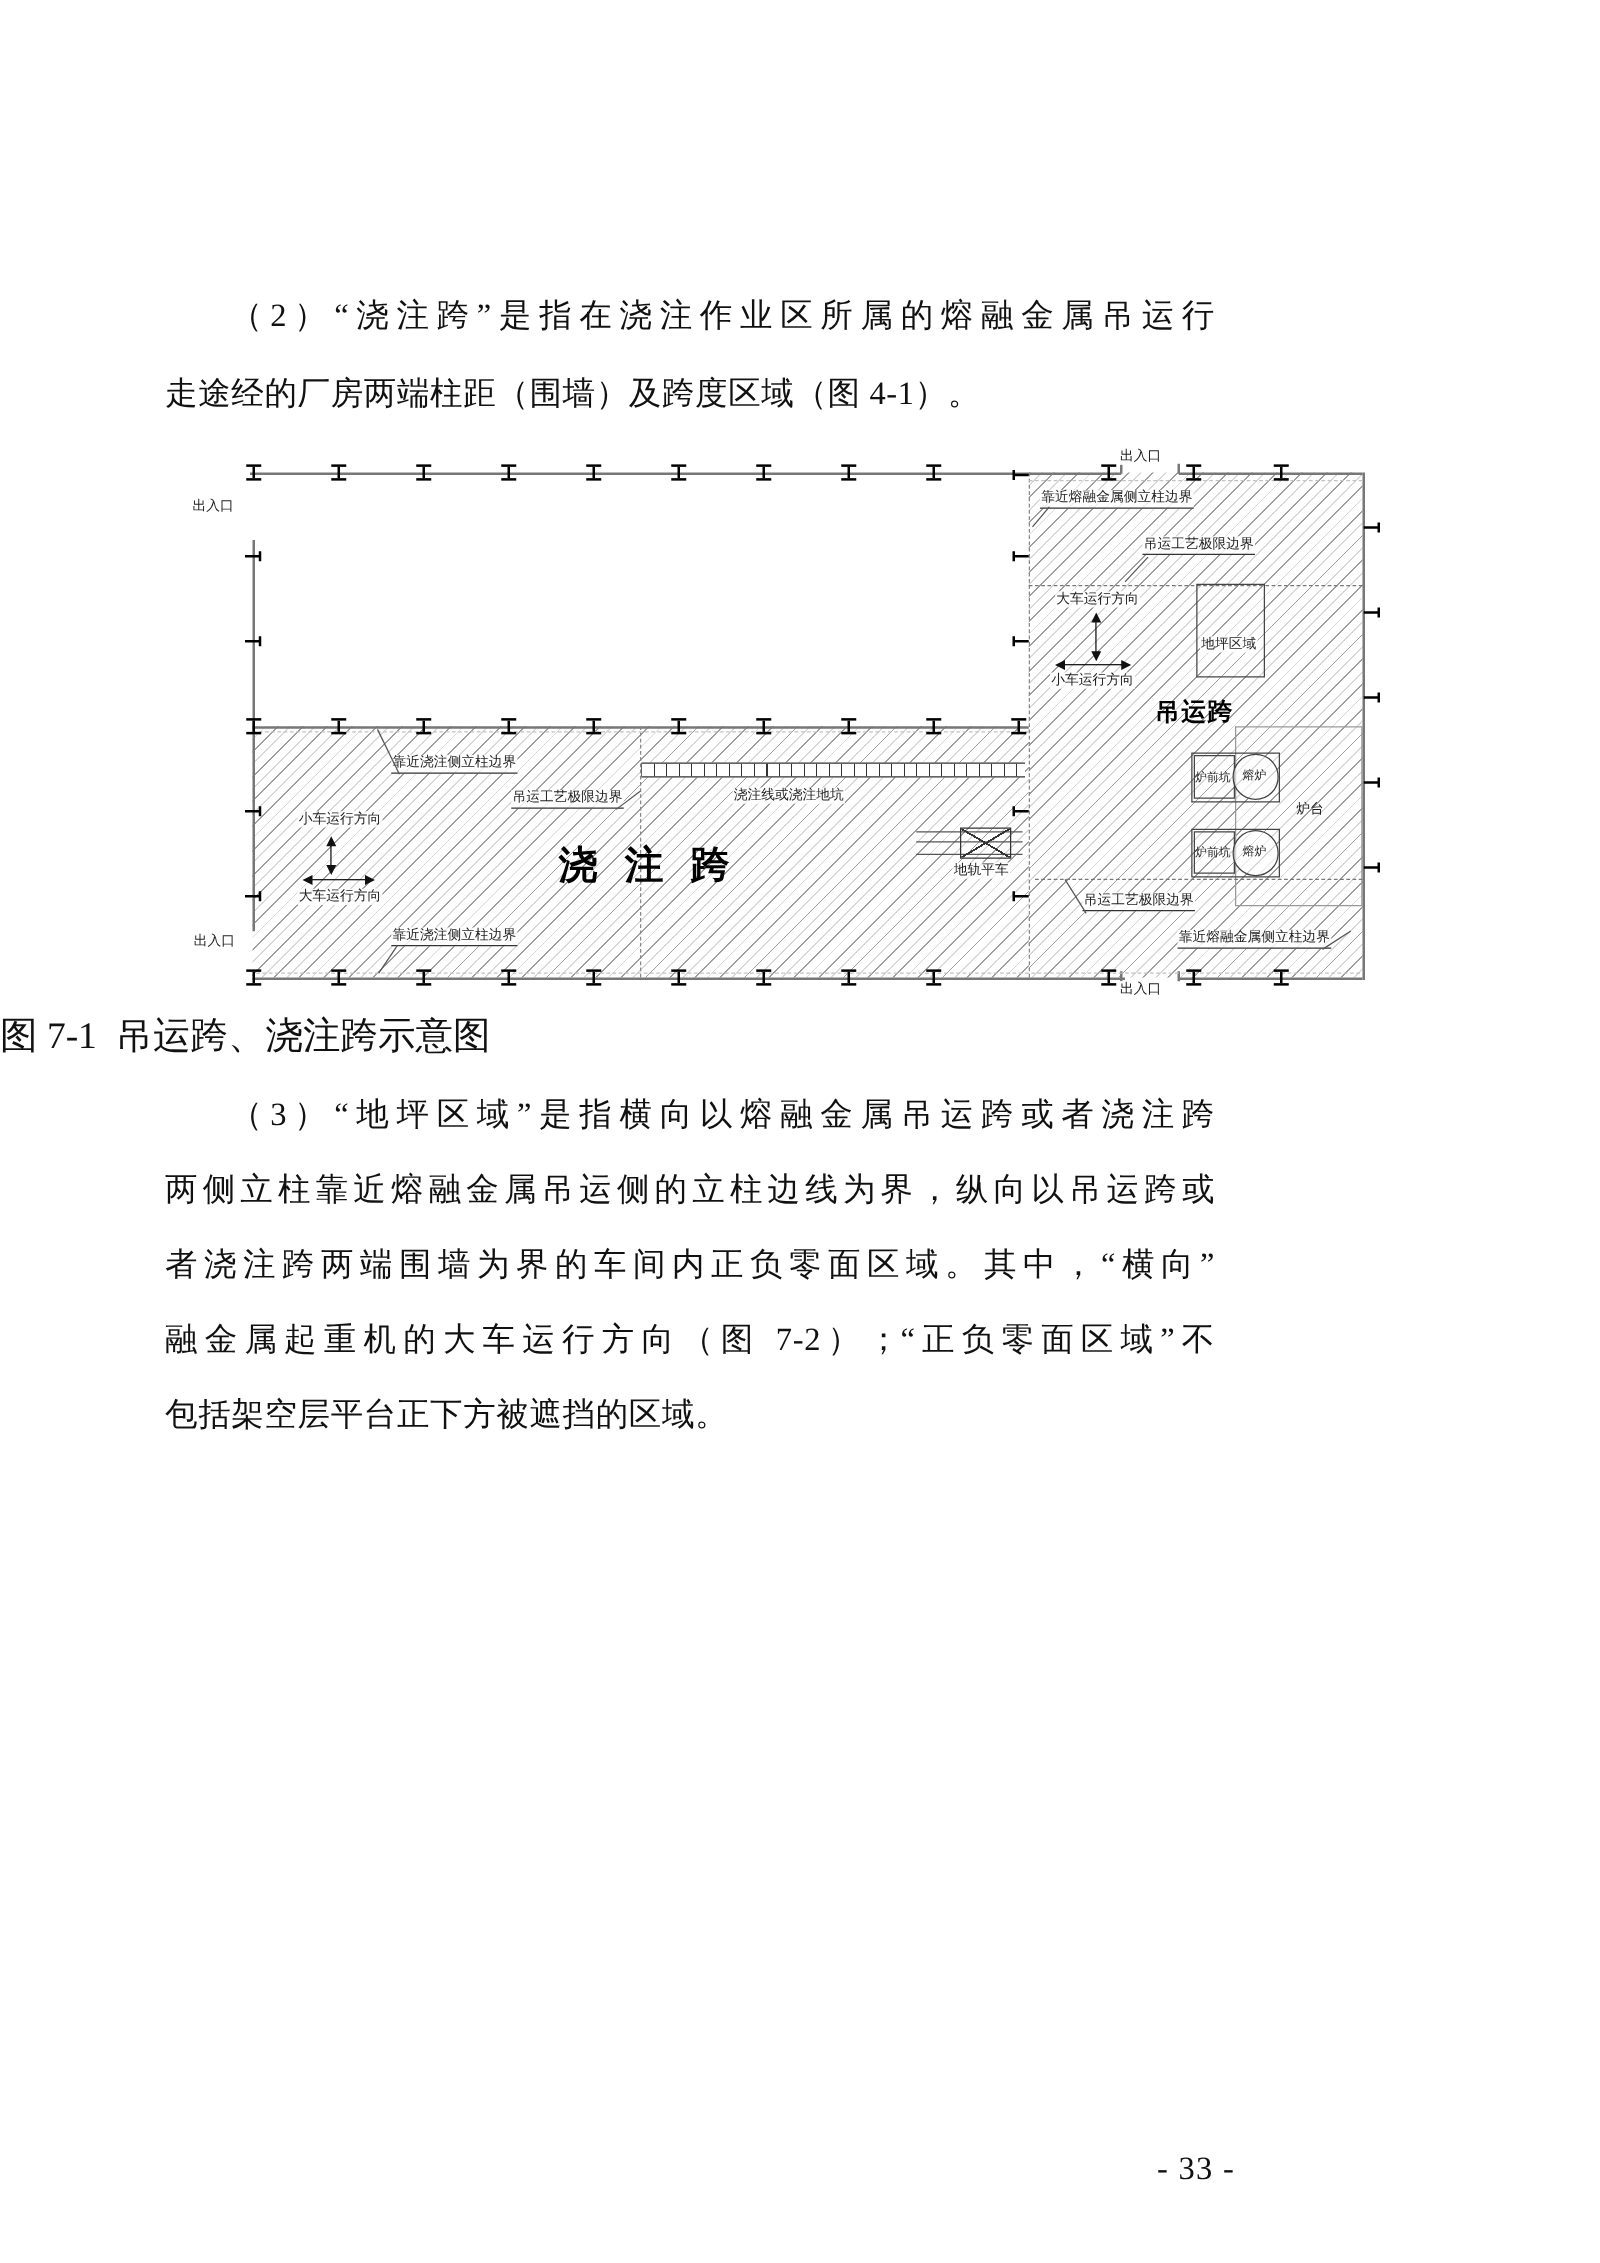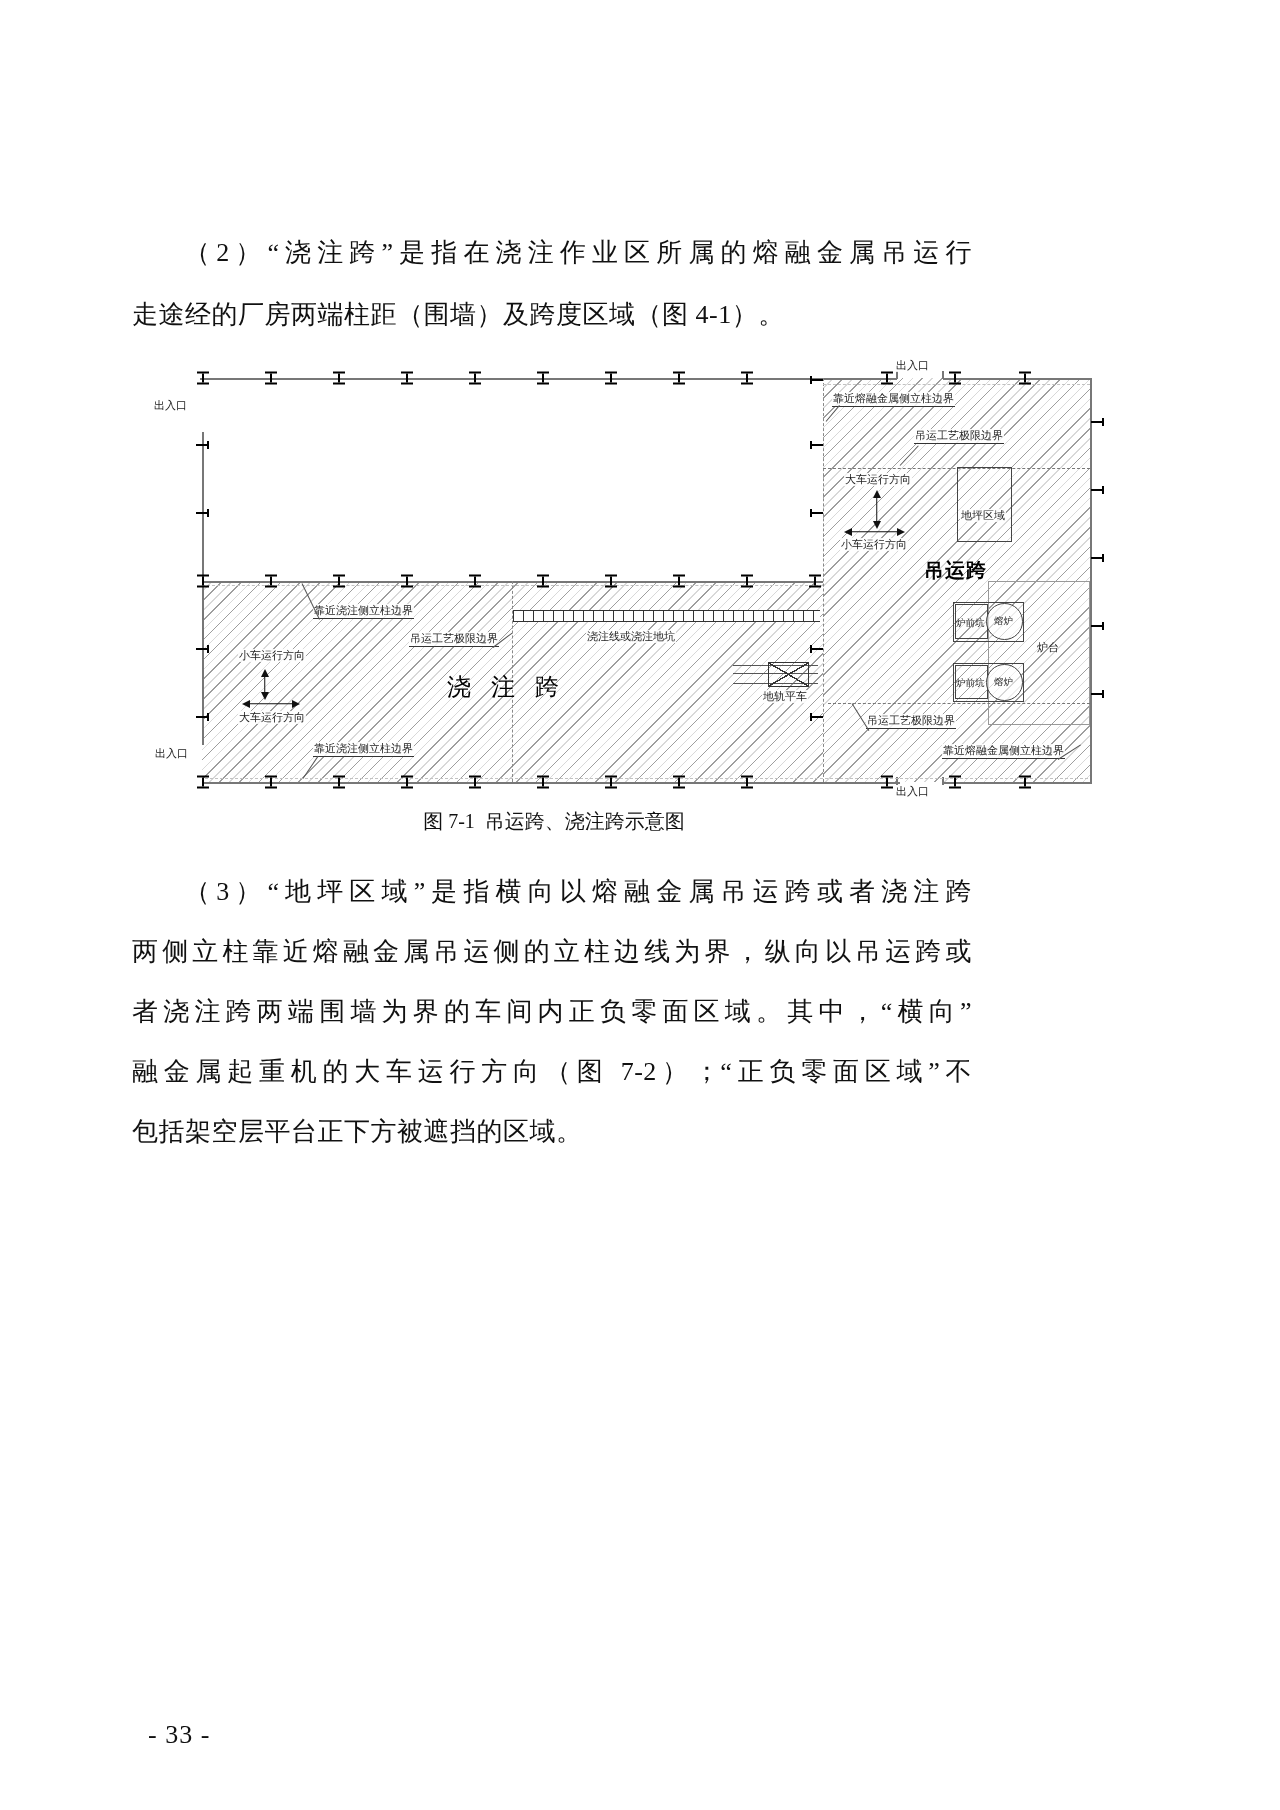--- a/index.html
+++ b/index.html
@@ -4,40 +4,40 @@
 <style>
   html,body{margin:0;padding:0}
   body{width:1280px;height:1810px;background:#fff;position:relative;
        font-family:"Liberation Serif","DejaVu Serif",serif;color:#111;overflow:hidden}
   .para{position:absolute;left:132px;width:840px;font-size:26px;line-height:60px;letter-spacing:.5px}
   #para2{top:222px;line-height:62px}
   #para3{top:862px}
   .para-line{text-align:justify;text-align-last:justify}
   .para-line.first{text-indent:2em}
   .para-line.last{text-align-last:left}
-  .caption{position:absolute;left:0;top:808px;width:1108px;text-align:center;font-size:20px;white-space:pre}
-  .pageno{position:absolute;left:148px;top:1720px;width:840px;text-align:left;font-size:26px;letter-spacing:1px}
+  .caption{position:absolute;left:0;top:808px;width:1108px;text-align:left;font-size:30px;white-space:pre}
+  .pageno{position:absolute;left:148px;top:1720px;width:840px;text-align:right;font-size:26px;letter-spacing:1px}
   .fig{position:absolute;left:150px;top:358px;width:960px;height:452px}
   .fig *{position:absolute}
   .lh{background:#777;height:1.5px}
   .lv{background:#777;width:1.5px}
   .jamb{background:#777;width:1.5px;height:8px}
   .dv{width:0;border-left:1px dashed #888}
   .dh{height:0;border-top:1px dashed #777}
   .dhl{height:0;border-top:1px dashed #c2c2c2}
   .hatch{background-image:
     repeating-linear-gradient(135deg, rgba(40,40,40,.45) 0px, rgba(40,40,40,.45) 1px, transparent 1px, transparent 14px),
     repeating-linear-gradient(135deg, transparent 0px, transparent 7px, rgba(40,40,40,.18) 7px, rgba(40,40,40,.18) 8px, transparent 8px, transparent 14px)}
   .box{border:1px solid #444}
   .circ{border:1px solid #444;border-radius:50%;background:rgba(255,255,255,.6)}
   .lbl{font-size:11px;line-height:1.15;background:rgba(255,255,255,.85);color:#1d1d1d;
        padding:0 1px;white-space:nowrap}
   .lbl.u{border-bottom:1px solid #333;padding-bottom:1px}
   .lbl.sm{font-size:9.5px;background:transparent}
-  .big1{font-size:24px;font-weight:normal;letter-spacing:7px;background:transparent;color:#000}
+  .big1{font-size:31px;font-weight:bold;letter-spacing:7px;background:transparent;color:#000}
   .big2{font-size:20px;font-weight:bold;letter-spacing:1px;background:transparent;color:#000}
   .leader{height:1px;background:#555;transform-origin:left center}
   .rl{height:1px;background:#555}
   .xbox{border:1px solid #333;background:
     linear-gradient(to top right, transparent calc(50% - .75px), #333 calc(50% - .75px), #333 calc(50% + .75px), transparent calc(50% + .75px)),
     linear-gradient(to bottom right, transparent calc(50% - .75px), #333 calc(50% - .75px), #333 calc(50% + .75px), transparent calc(50% + .75px))}
   .cast-strip{height:10px;border-top:1.2px solid #333;border-bottom:1.2px solid #333;background-color:#fff;
     background-image:repeating-linear-gradient(to right,#333 0,#333 1px,transparent 1px,transparent 10px)}
   .coli{width:12px;height:13px;transform:translate(-50%,-50%)}
   .coli::before,.coli::after{content:"";position:absolute;left:0;right:0;height:2px;background:#000}

